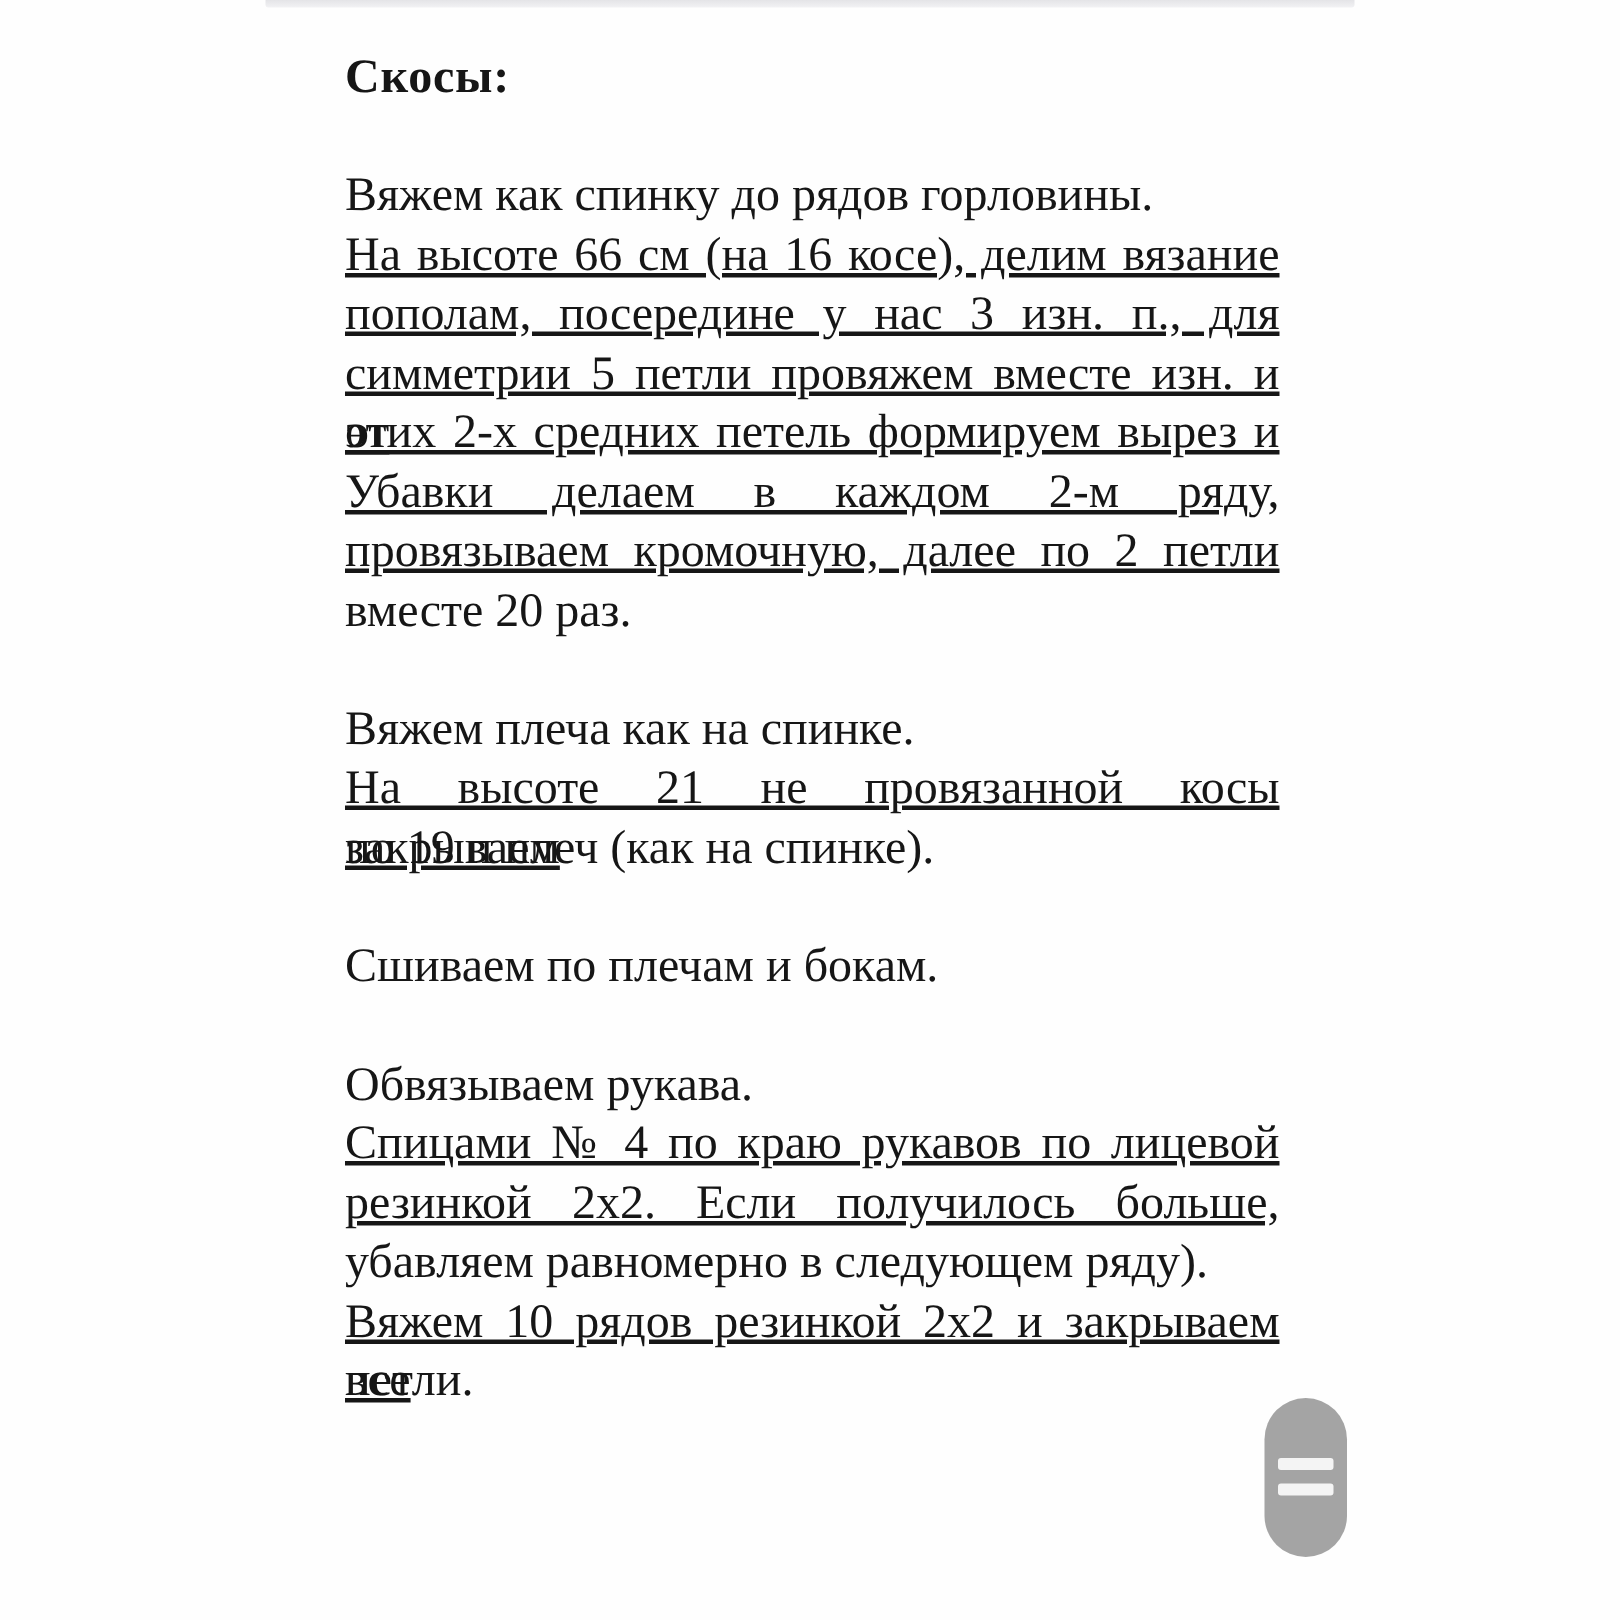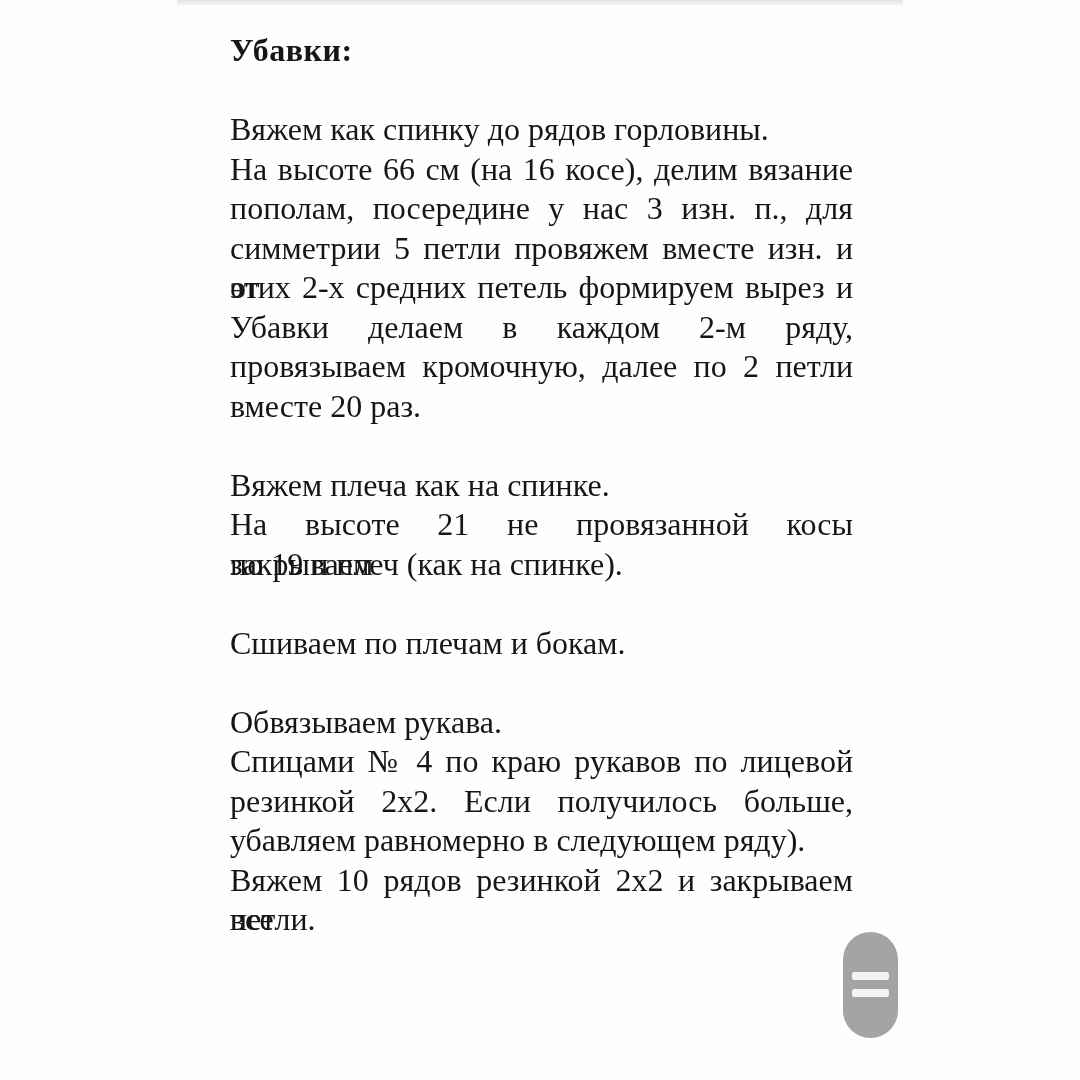--- a/index.html
+++ b/index.html
@@ -37,20 +37,21 @@
   .line {
     height: 39.5px;
     line-height: 39.5px;
     white-space: normal;
     text-align: left;
   }
   .line.justified {
     text-align: justify;
     text-align-last: justify;
     text-justify: inter-word;
+    text-decoration: underline;
   }
   .heading .line {
     font-weight: bold;
     letter-spacing: 0.5px;
   }
   .spacer {
     height: 39.5px;
   }
   .paragraph { margin: 0; }
   .pill-button {
@@ -83,21 +84,21 @@
   .equals-icon .bar.b2 { top: 17px; }
 </style>
 </head>
 <body>
 
 <div class="page">
   <div class="top-strip"></div>
 
   <div class="text-column">
       <div class="heading">
-        <div class="line">Убавки:</div>
+        <div class="line">Скосы:</div>
       </div>
       <div class="spacer"></div>
       <div class="paragraph">
         <div class="line">Вяжем как спинку до рядов горловины.</div>
       </div>
       <div class="paragraph">
         <div class="line justified">На высоте 66 см (на 16 косе), делим вязание</div>
         <div class="line justified">пополам, посередине у нас 3 изн. п., для</div>
         <div class="line justified">симметрии 5 петли провяжем вместе изн. и от</div>
         <div class="line justified">этих 2-х средних петель формируем вырез и</div>

